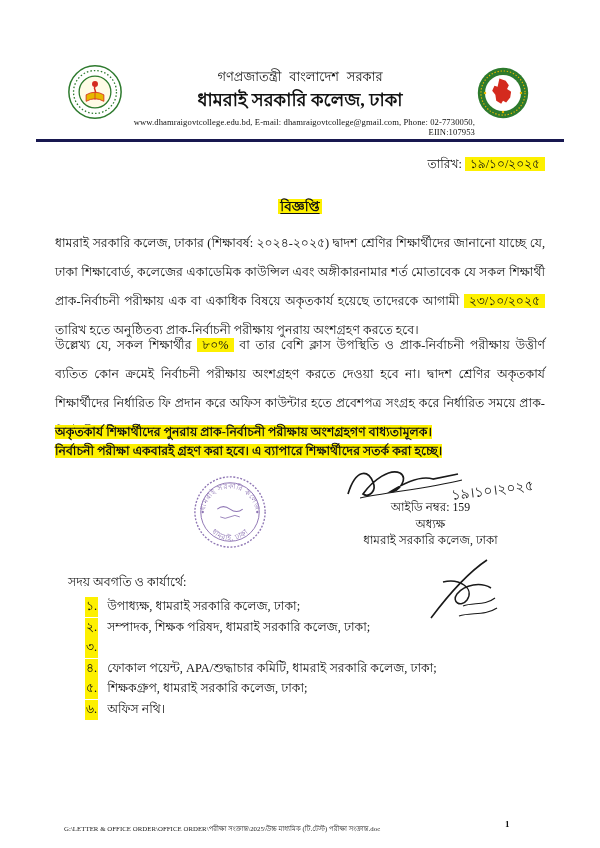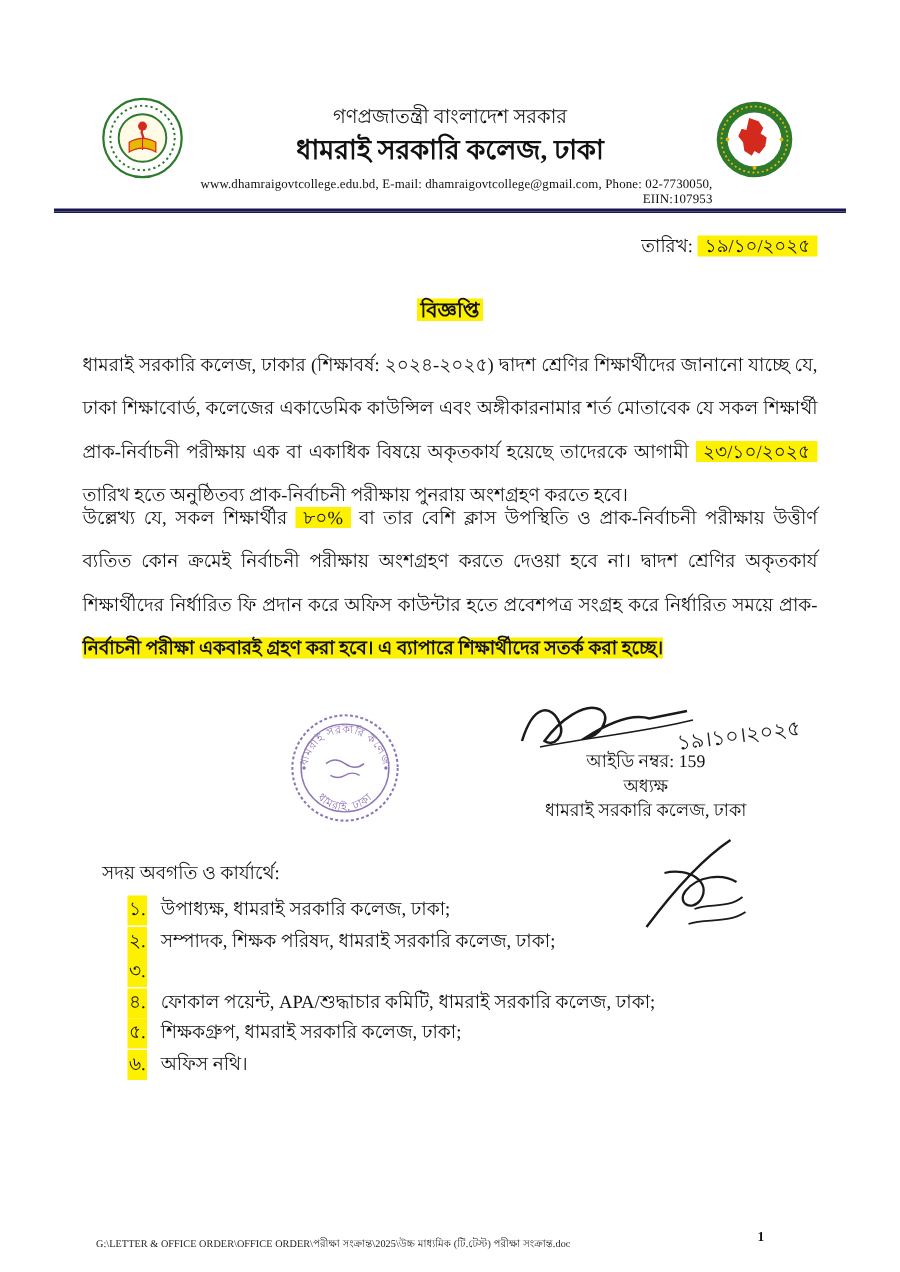--- a/index.html
+++ b/index.html
@@ -8,31 +8,31 @@
   }
   *{box-sizing:border-box; margin:0; padding:0;}
   html,body{background:#ffffff;}
   body{font-family:"Liberation Serif","DejaVu Serif",serif; color:#111;}
   .page{position:relative; width:600px; height:848px; background:#fff; overflow:hidden; margin:0 auto;}
 
   
   .logo-left{position:absolute; left:67px; top:64px; width:56px; height:56px;}
   .logo-right{position:absolute; left:476px; top:66px; width:54px; height:54px;}
   .header-center{position:absolute; left:125px; top:70px; width:350px; text-align:center; line-height:1.25;}
-  .h-govt{font-size:13px;}
+  .h-govt{font-size:13px;font-family:Liberation Mono, monospace;}
   .h-office{font-size:12px; margin-top:2px;}
   .h-college{font-size:18px; font-weight:bold; margin-top:3px;}
   .h-contact{font-size:8.6px; margin-top:5px; letter-spacing:.1px;text-align:right;}
   .rule{position:absolute; left:36px; right:36px; top:139px; height:3px;
         border-top:2.5px solid var(--rule); border-bottom:1px solid var(--rule);}
 
   
   .date-line{position:absolute; right:55px; top:155px; font-size:12.2px;}
   .notice-title{position:absolute; left:0; right:0; top:196px; text-align:center;}
-  .notice-title span{font-size:13.5px; font-weight:bold; 
+  .notice-title span{font-size:13.5px; font-weight:bold; text-decoration:underline;
         text-underline-offset:2px; background:var(--highlight); padding:0 2px;}
 
   
   .para{position:absolute; left:55px; width:490px; font-size:12.4px; line-height:29px; text-align:justify;}
   .para1{top:229px;}
   .para2{top:331px;}
   .hl{background:var(--highlight); padding:0 5px;}
 
   .bold-block{position:absolute; left:55px; width:490px; top:423px; font-size:12.4px; line-height:19px;}
   .bold-block .bl{font-weight:bold;}
@@ -97,20 +97,21 @@
 
   <div class="notice-title">
     <span>বিজ্ঞপ্তি</span>
   </div>
 
   <p class="para para1"><span>ধামরাই সরকারি কলেজ, ঢাকার (শিক্ষাবর্ষ: ২০২৪-২০২৫) দ্বাদশ শ্রেণির শিক্ষার্থীদের জানানো যাচ্ছে যে, ঢাকা শিক্ষাবোর্ড, কলেজের একাডেমিক কাউন্সিল এবং অঙ্গীকারনামার শর্ত মোতাবেক যে সকল শিক্ষার্থী প্রাক-নির্বাচনী পরীক্ষায় এক বা একাধিক বিষয়ে অকৃতকার্য হয়েছে তাদেরকে আগামী </span><span class="hl">২৩/১০/২০২৫</span><span> তারিখ হতে অনুষ্ঠিতব্য প্রাক-নির্বাচনী পরীক্ষায় পুনরায় অংশগ্রহণ করতে হবে।</span></p>
 
   <p class="para para2"><span>উল্লেখ্য যে, সকল শিক্ষার্থীর </span><span class="hl">৮০%</span><span> বা তার বেশি ক্লাস উপস্থিতি ও প্রাক-নির্বাচনী পরীক্ষায় উত্তীর্ণ ব্যতিত কোন ক্রমেই নির্বাচনী পরীক্ষায় অংশগ্রহণ করতে দেওয়া হবে না। দ্বাদশ শ্রেণির অকৃতকার্য শিক্ষার্থীদের নির্ধারিত ফি প্রদান করে অফিস কাউন্টার হতে প্রবেশপত্র সংগ্রহ করে নির্ধারিত সময়ে প্রাক-নির্বাচনী পরীক্ষায় অংশগ্রহণ করতে বলা হলো।</span></p>
 
   <div class="bold-block">
+    <div class="bl"><span>অকৃতকার্য শিক্ষার্থীদের পুনরায় প্রাক-নির্বাচনী পরীক্ষায় অংশগ্রহগণ বাধ্যতামূলক।</span></div>
     <div class="bl"><span>নির্বাচনী পরীক্ষা একবারই গ্রহণ করা হবে। এ ব্যাপারে শিক্ষার্থীদের সতর্ক করা হচ্ছে।</span></div>
   </div>
 
   <svg class="seal-svg" viewBox="0 0 80 80" aria-hidden="true">
     <defs>
       <path id="arcTop" d="M14,42 A26,26 0 0 1 66,42" fill="none"></path>
       <path id="arcBottom" d="M15,44 A25,25 0 0 0 65,44" fill="none"></path>
     </defs>
     <circle cx="40" cy="40" r="36" fill="none" stroke="var(--seal)" stroke-width="1.4" stroke-dasharray="2 1.6"></circle>
     <circle cx="40" cy="40" r="30" fill="none" stroke="var(--seal)" stroke-width="1"></circle>

